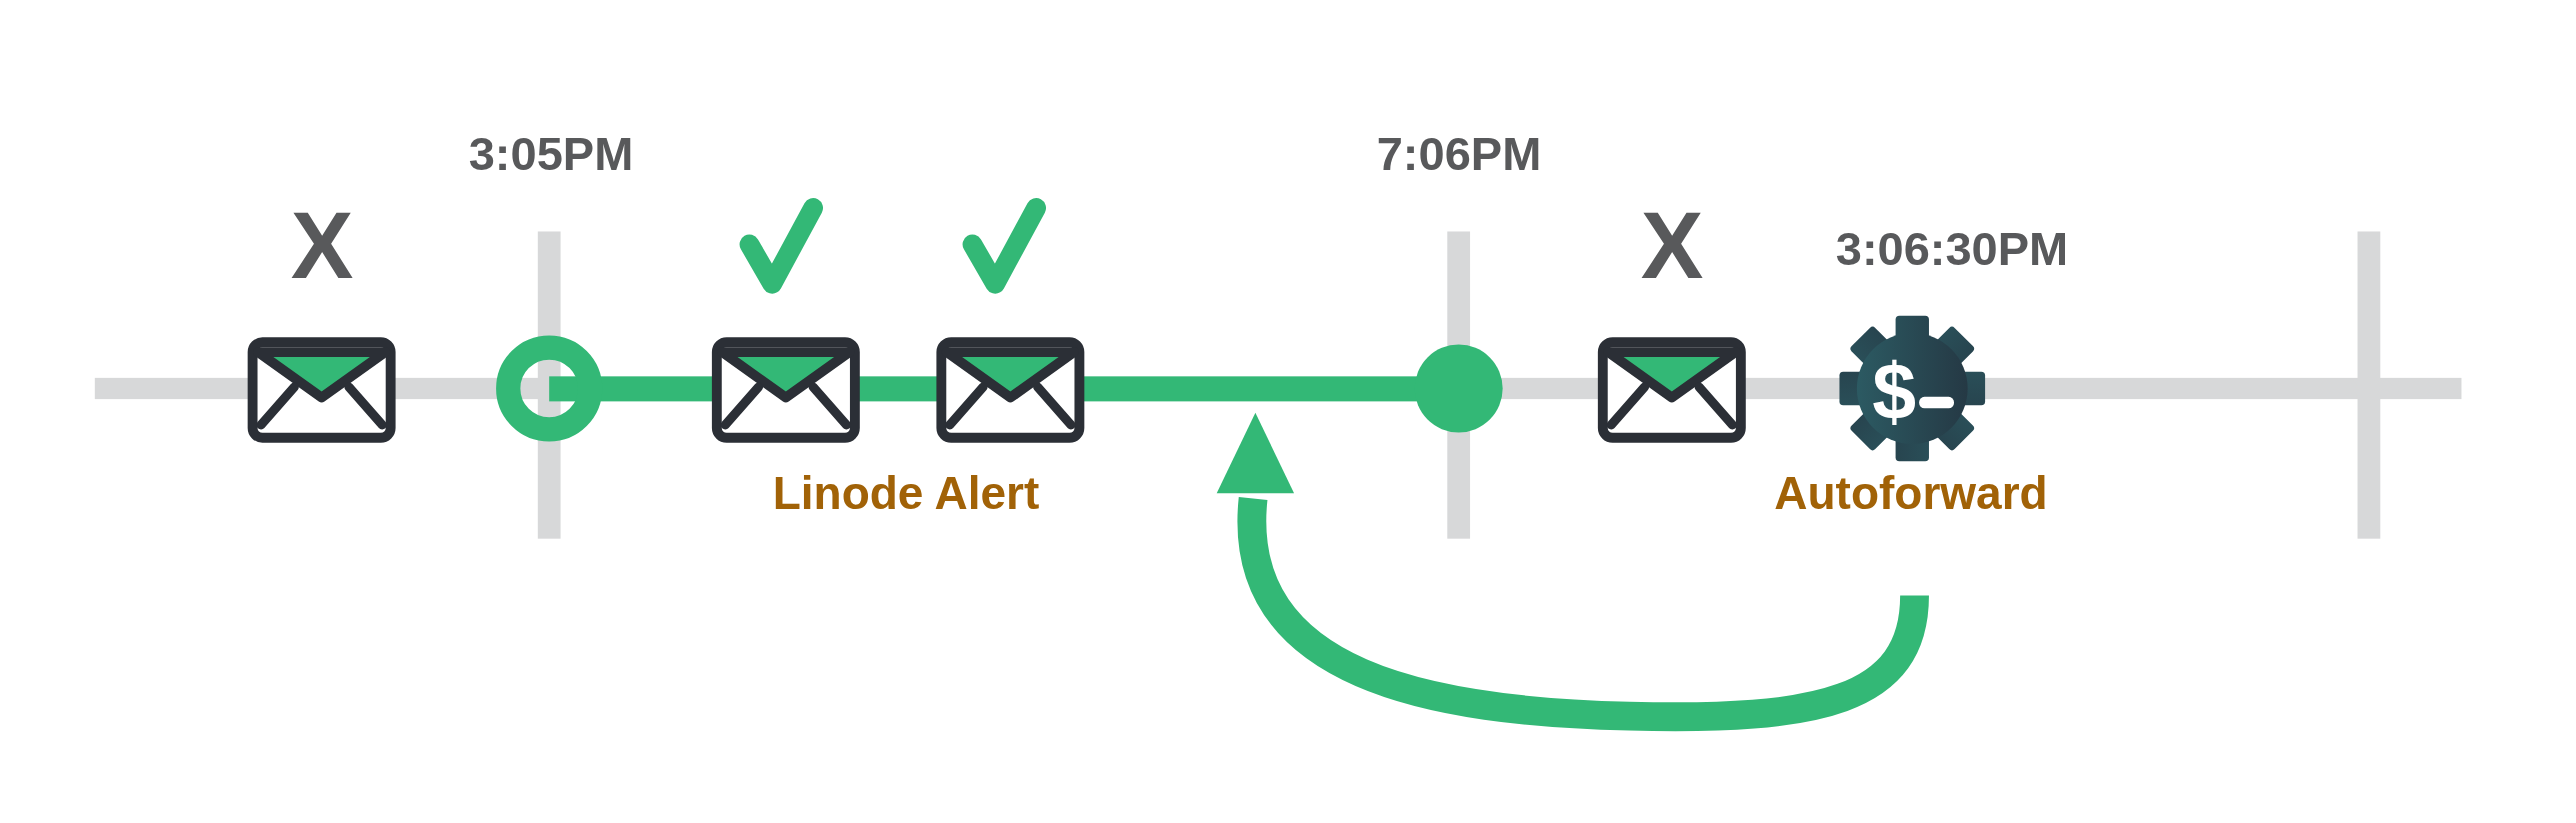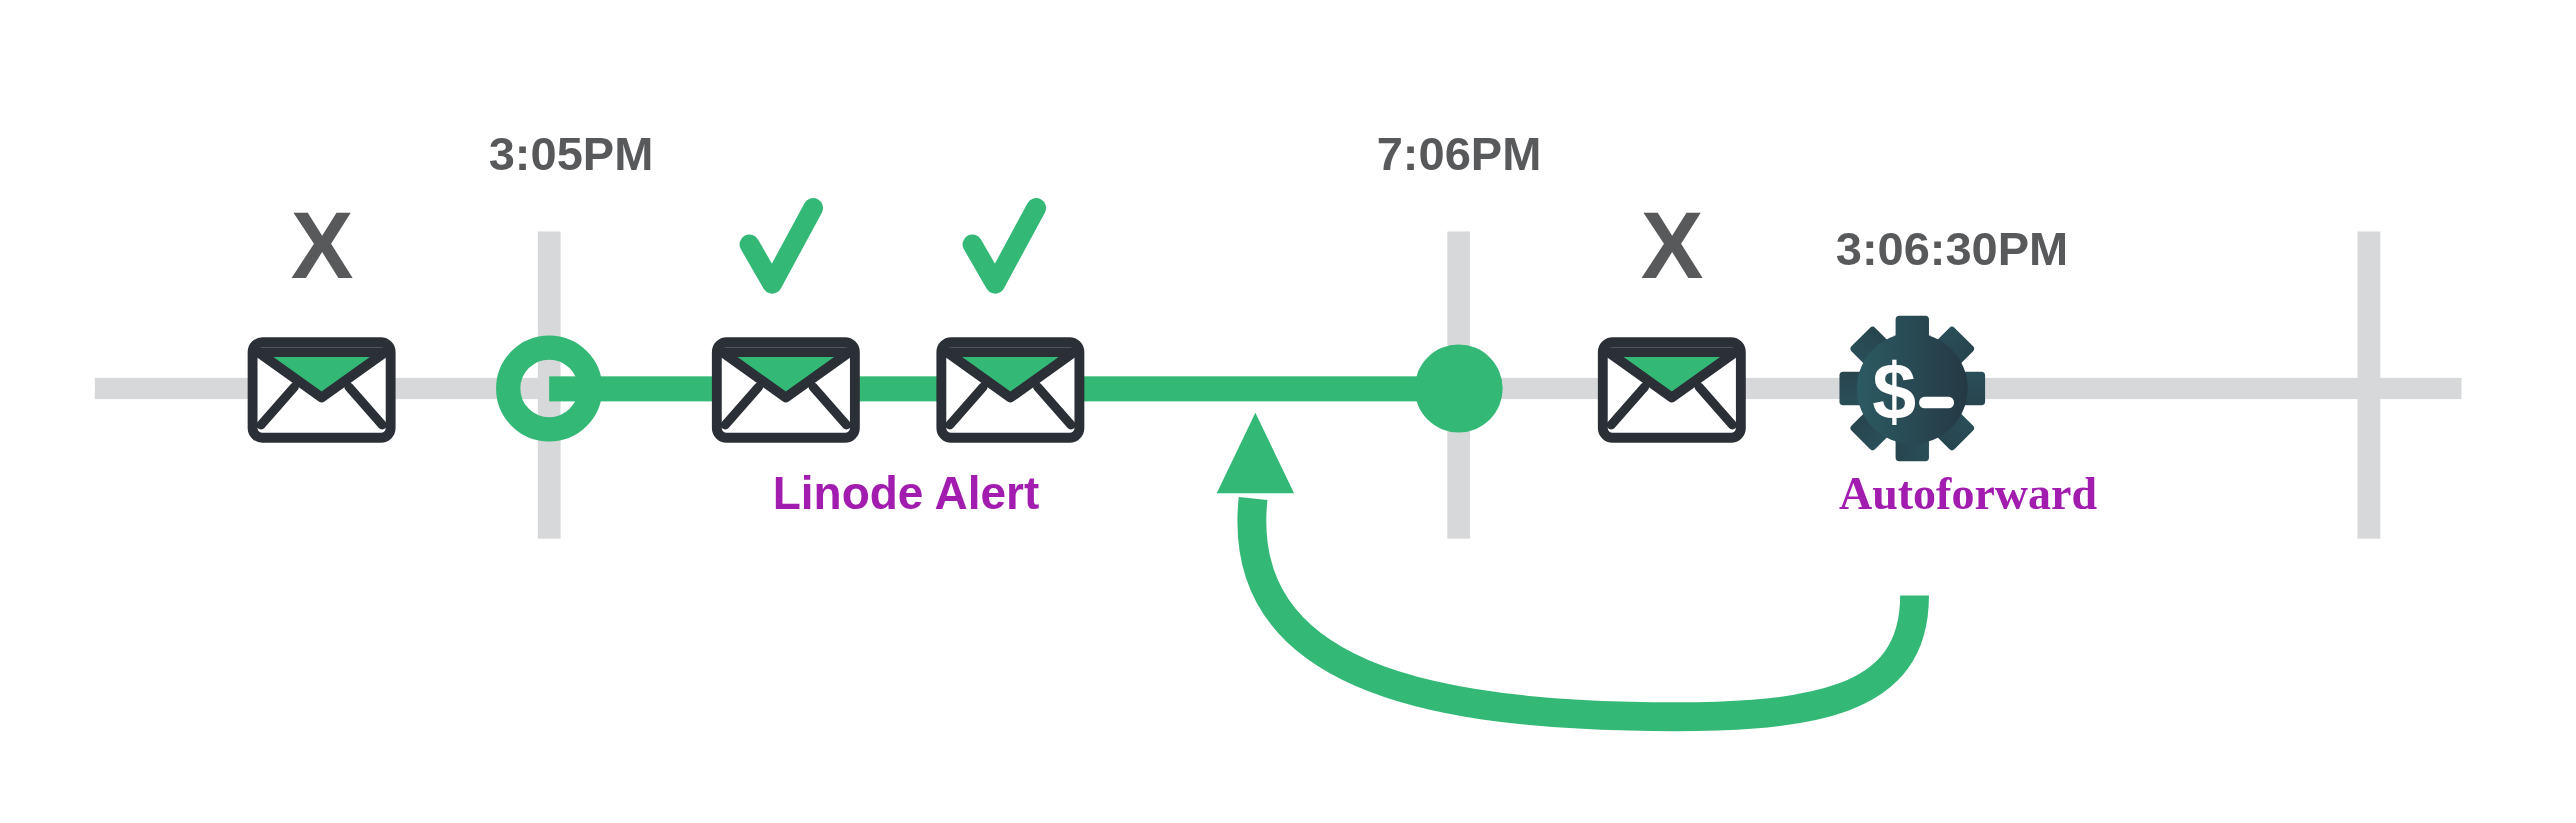--- a/index.html
+++ b/index.html
@@ -31,21 +31,21 @@
     font-size: 94px;
     font-weight: bold;
     color: #58595b;
     line-height: 94px;
   }
   .caption {
     position: absolute;
     transform: translateX(-50%);
     font-size: 46px;
     font-weight: bold;
-    color: #a21caf;
+    color: #a16207;
     text-align: center;
     line-height: 55px;
     white-space: nowrap;
   }
 </style>
 </head>
 <body>
 
 <div class="canvas">
 
@@ -113,28 +113,28 @@
         <rect x="-22" y="-96" width="44" height="40" rx="5" transform="rotate(225)"></rect>
         <rect x="-22" y="-96" width="44" height="40" rx="5" transform="rotate(270)"></rect>
         <rect x="-22" y="-96" width="44" height="40" rx="5" transform="rotate(315)"></rect>
         <circle r="73"></circle>
       </g>
       <text x="-24" y="40" text-anchor="middle" fill="#ffffff" font-size="104" font-weight="bold" font-family="Liberation Sans, DejaVu Sans, sans-serif">$</text>
       <rect x="9" y="11" width="46" height="15" rx="7" fill="#ffffff"></rect>
     </g>
   </svg>
 
-  <div class="time-label" style="left:551px; top:127px;margin-left:20px;">3:05PM</div>
+  <div class="time-label" style="left:551px; top:127px;">3:05PM</div>
   <div class="time-label" style="left:1459px; top:127px;">7:06PM</div>
   <div class="time-label" style="left:1917px; top:222px;margin-left:35px;">3:06:30PM</div>
 
   <div class="x-mark" style="left:322px; top:199px;">X</div>
   <div class="x-mark" style="left:1672px; top:199px;">X</div>
 
   <div class="caption" style="left:906px; top:466px;">
     <div>Linode Alert</div>
   </div>
-  <div class="caption" style="left:1968px; top:466px;font-family:Liberation Serif, serif;">
+  <div class="caption" style="left:1911px; top:466px;">
     <div>Autoforward</div>
   </div>
 
 </div>
 
 
 </body></html>

